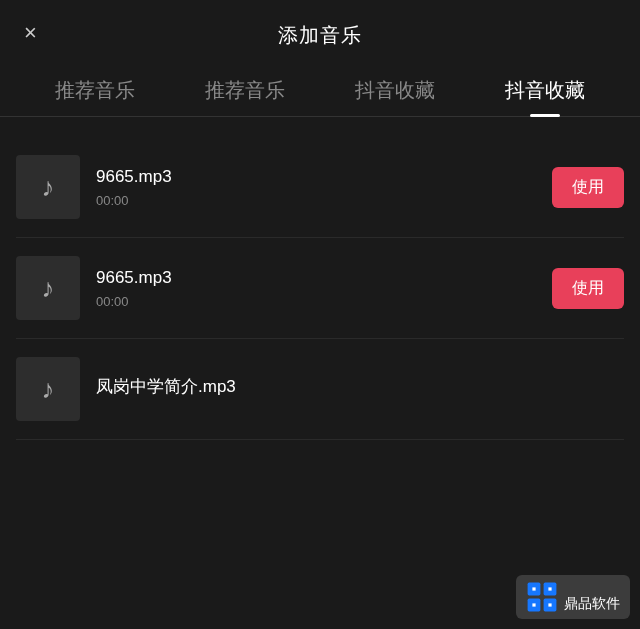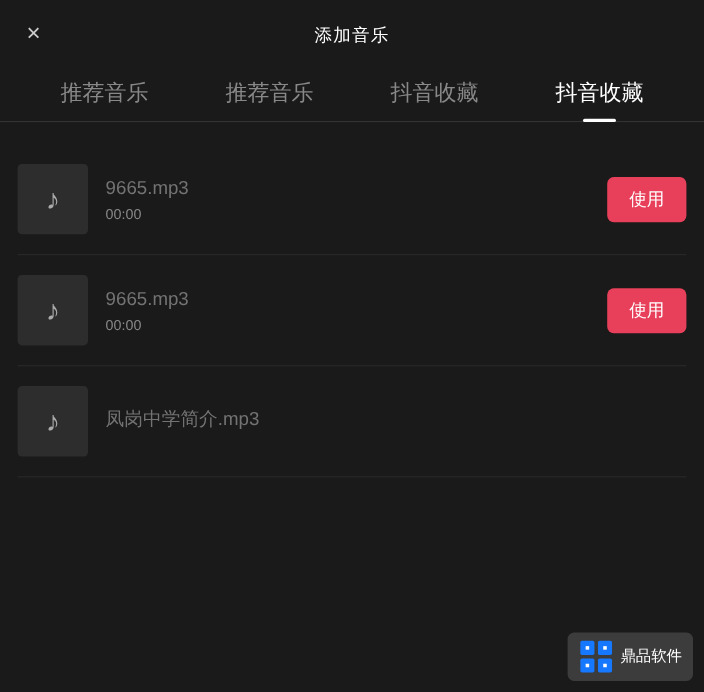--- a/index.html
+++ b/index.html
@@ -27,21 +27,21 @@
       left: 24px;
       top: 50%;
       transform: translateY(-50%);
       font-size: 22px;
       color: #cccccc;
       cursor: pointer;
       line-height: 1;
     }
 
     .header-title {
-      font-size: 16px;
+      font-size: 20px;
       font-weight: 500;
       color: #ffffff;
       letter-spacing: 1px;
     }
 
     .tabs {
       display: flex;
       justify-content: space-around;
       padding: 12px 20px 0;
       border-bottom: 1px solid #333;
@@ -102,21 +102,21 @@
       color: #aaaaaa;
     }
 
     .music-info {
       flex: 1;
       min-width: 0;
     }
 
     .music-name {
       font-size: 17px;
-      color: #737373;
+      color: #ffffff;
       margin-bottom: 6px;
       font-weight: 400;
     }
 
     .music-duration {
       font-size: 13px;
       color: #888888;
     }
 
     .use-btn {
@@ -130,21 +130,21 @@
       flex-shrink: 0;
       margin-left: 12px;
       font-family: inherit;
     }
 
     .watermark {
       position: absolute;
       bottom: 10px;
       right: 10px;
       display: flex;
-      align-items: center;
+      align-items: flex-end;
       background-color: rgba(255,255,255,0.15);
       border-radius: 6px;
       padding: 6px 10px;
     }
 
     .watermark-logo {
       width: 32px;
       height: 32px;
       margin-right: 6px;
       display: flex;

